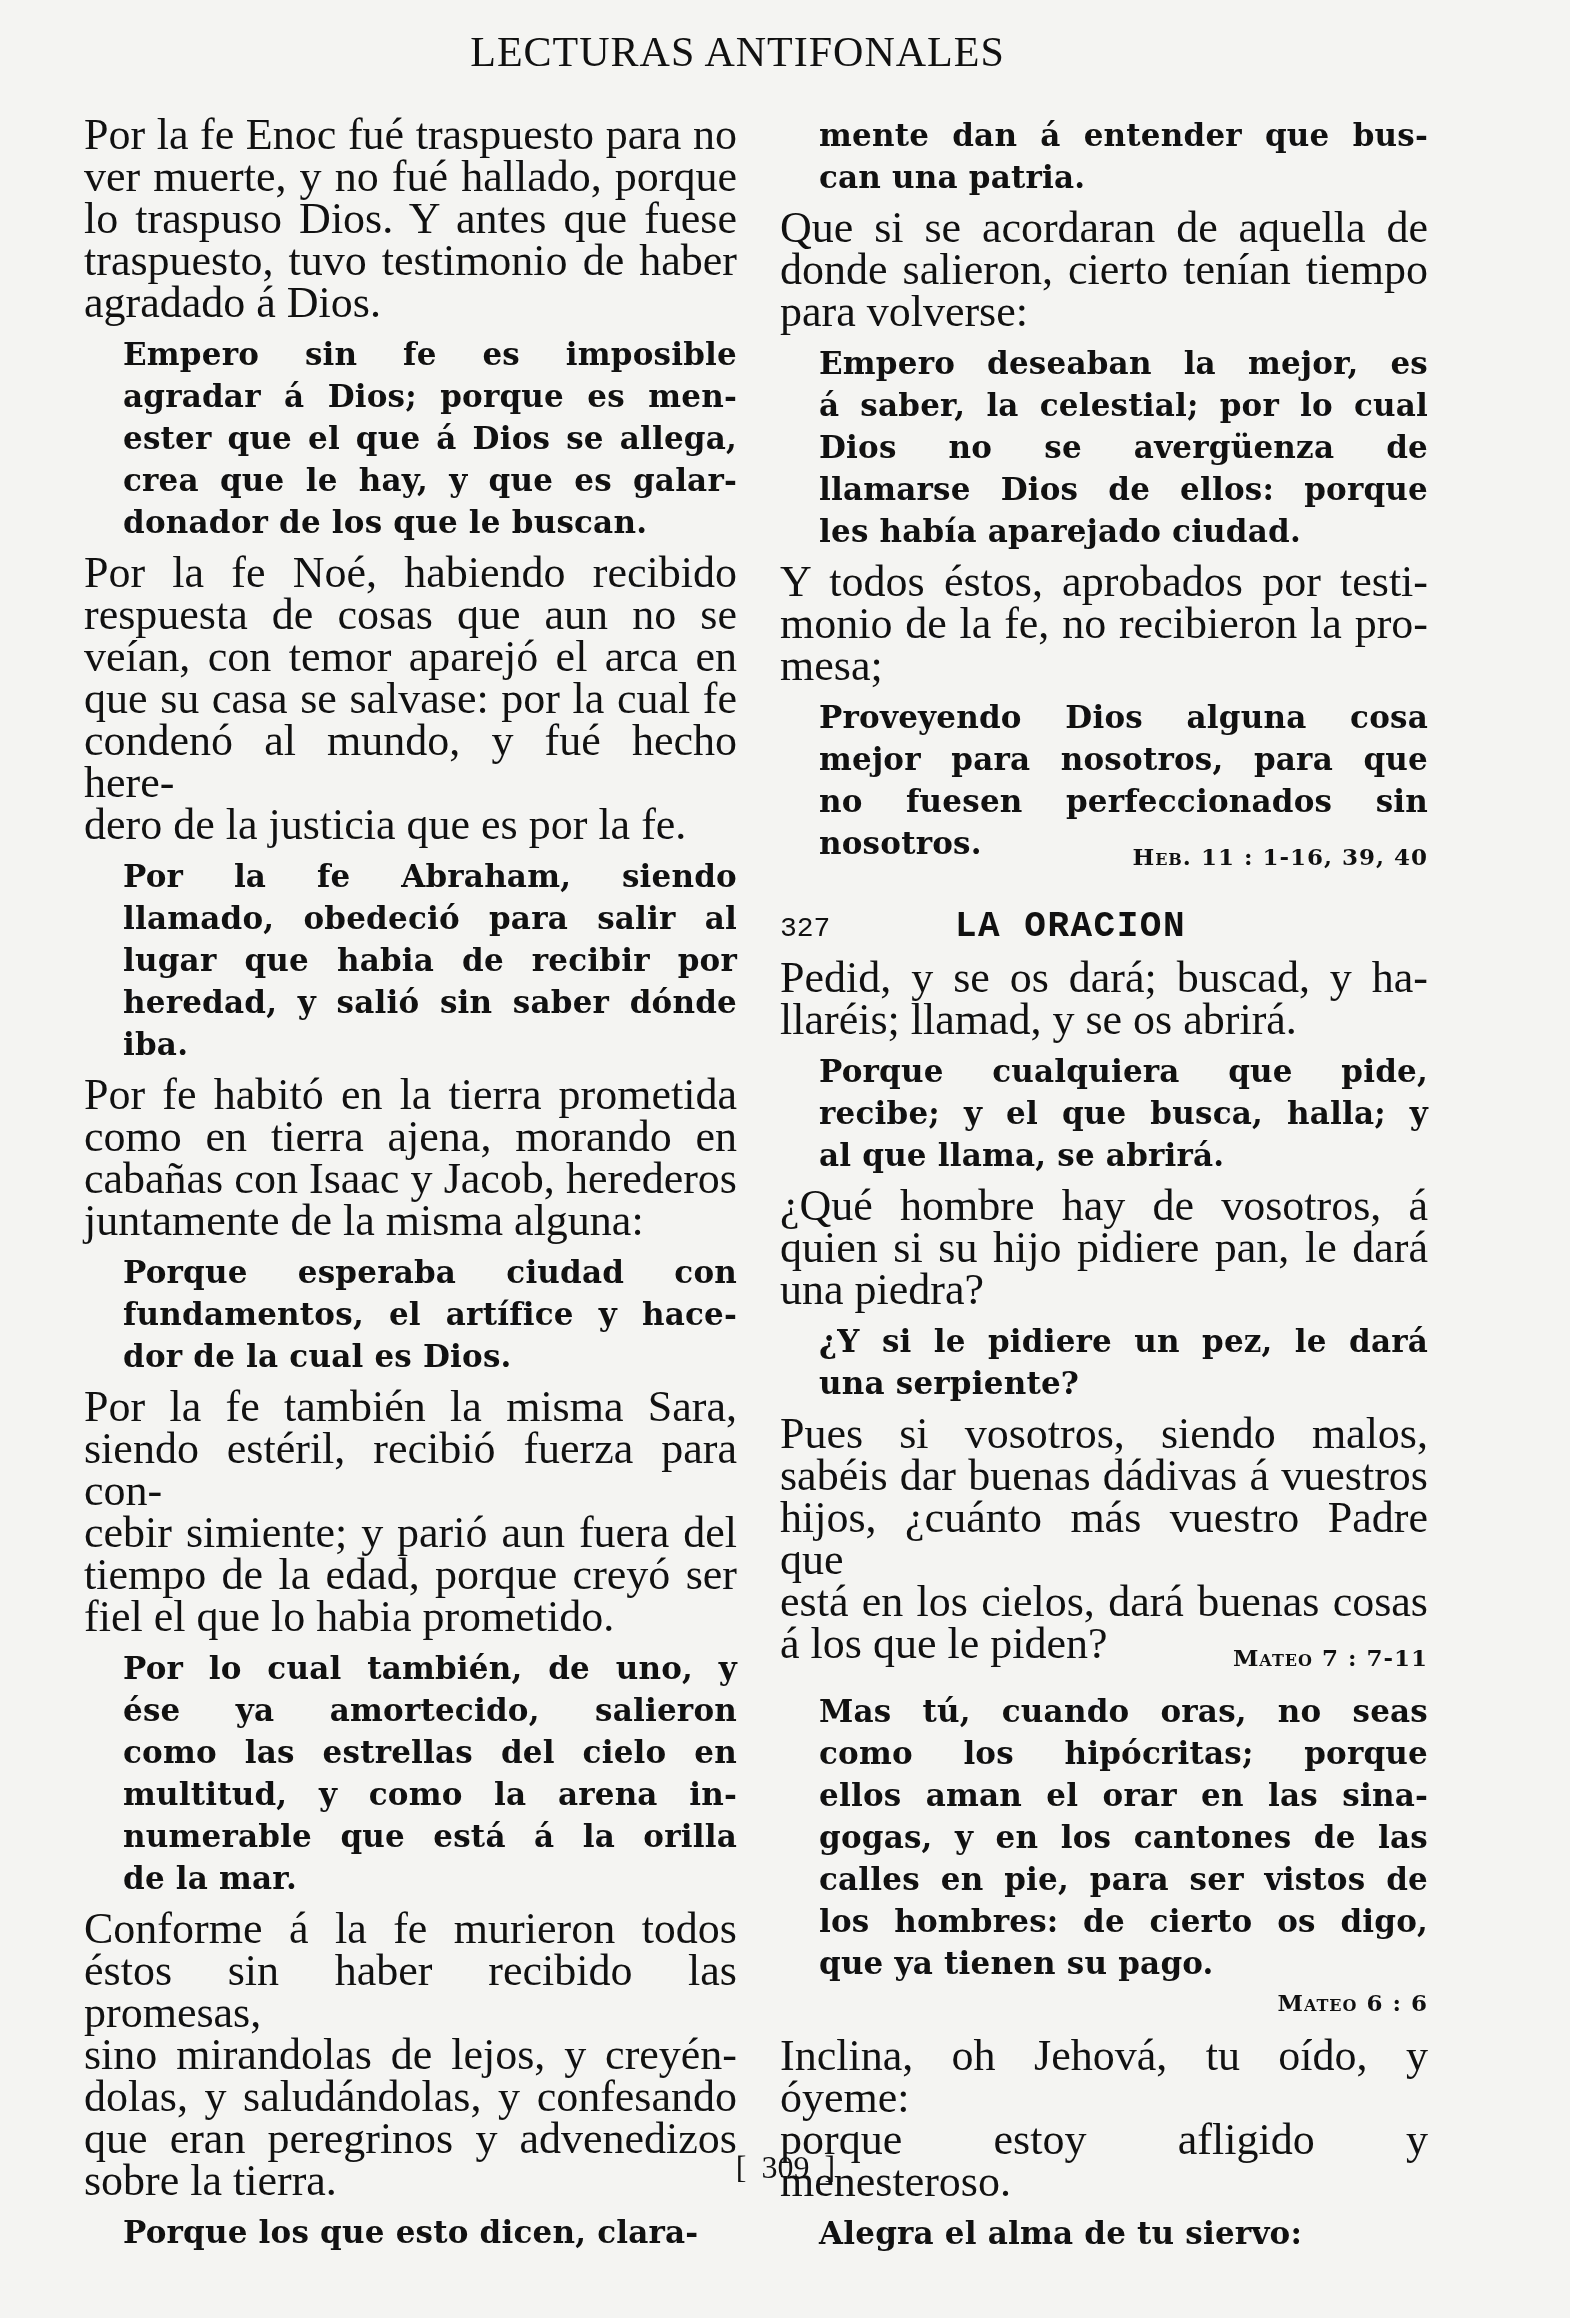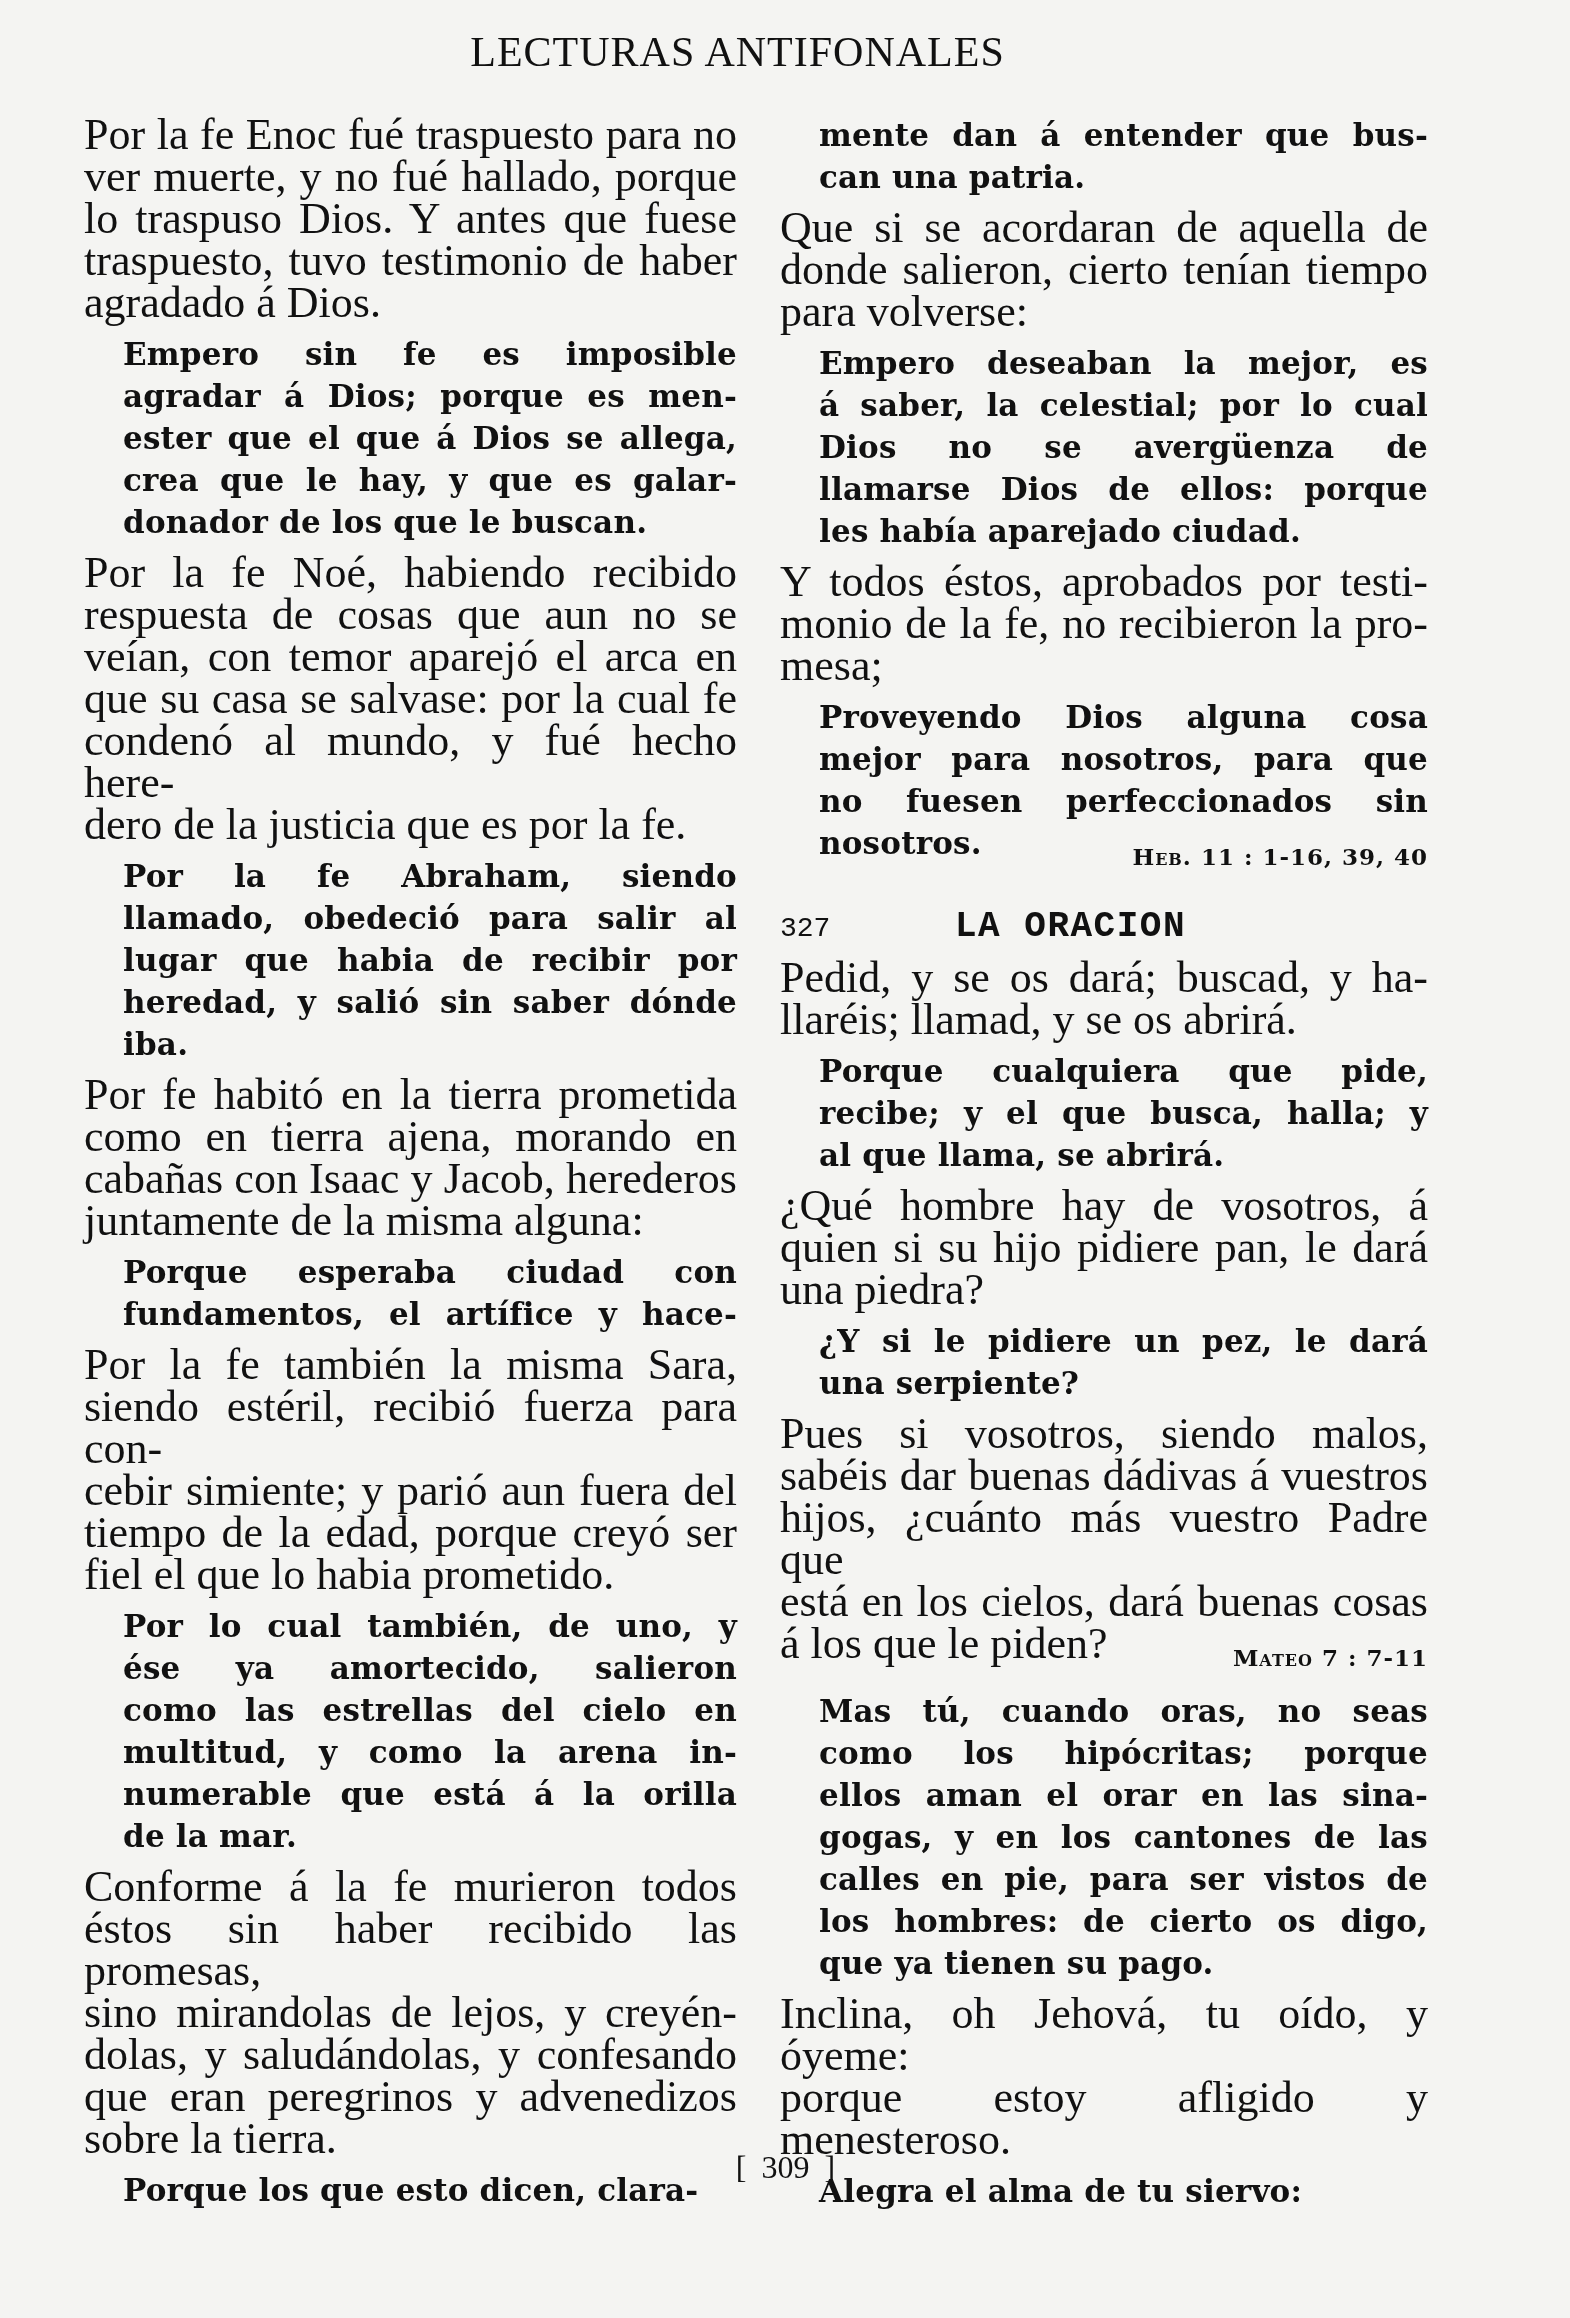--- a/index.html
+++ b/index.html
@@ -110,20 +110,21 @@
     </div>
     <div class="para leader">
       <span class="line">Por fe habitó en la tierra prometida</span>
       <span class="line">como en tierra ajena, morando en</span>
       <span class="line">cabañas con Isaac y Jacob, herederos</span>
       <span class="line last">juntamente de la misma alguna:</span>
     </div>
     <div class="para congregation">
       <span class="line">Porque esperaba ciudad con</span>
       <span class="line">fundamentos, el artífice y hace-</span>
+      <span class="line last">dor de la cual es Dios.</span>
     </div>
     <div class="para leader">
       <span class="line">Por la fe también la misma Sara,</span>
       <span class="line">siendo estéril, recibió fuerza para con-</span>
       <span class="line">cebir simiente; y parió aun fuera del</span>
       <span class="line">tiempo de la edad, porque creyó ser</span>
       <span class="line last">fiel el que lo habia prometido.</span>
     </div>
     <div class="para congregation">
       <span class="line">Por lo cual también, de uno, y</span>
@@ -213,20 +214,21 @@
       <div class="para congregation">
         <span class="line">Mas tú, cuando oras, no seas</span>
         <span class="line">como los hipócritas; porque</span>
         <span class="line">ellos aman el orar en las sina-</span>
         <span class="line">gogas, y en los cantones de las</span>
         <span class="line">calles en pie, para ser vistos de</span>
         <span class="line">los hombres: de cierto os digo,</span>
         <span class="line last">que ya tienen su pago.</span>
       </div>
     </div>
+  <span class="ref below">Mateo 6 : 6</span>
   <div>
       <div class="para leader">
         <span class="line">Inclina, oh Jehová, tu oído, y óyeme:</span>
         <span class="line last">porque estoy afligido y menesteroso.</span>
       </div>
       <div class="para congregation">
         <span class="line last">Alegra el alma de tu siervo:</span>
       </div>
     </div>
 </div>

